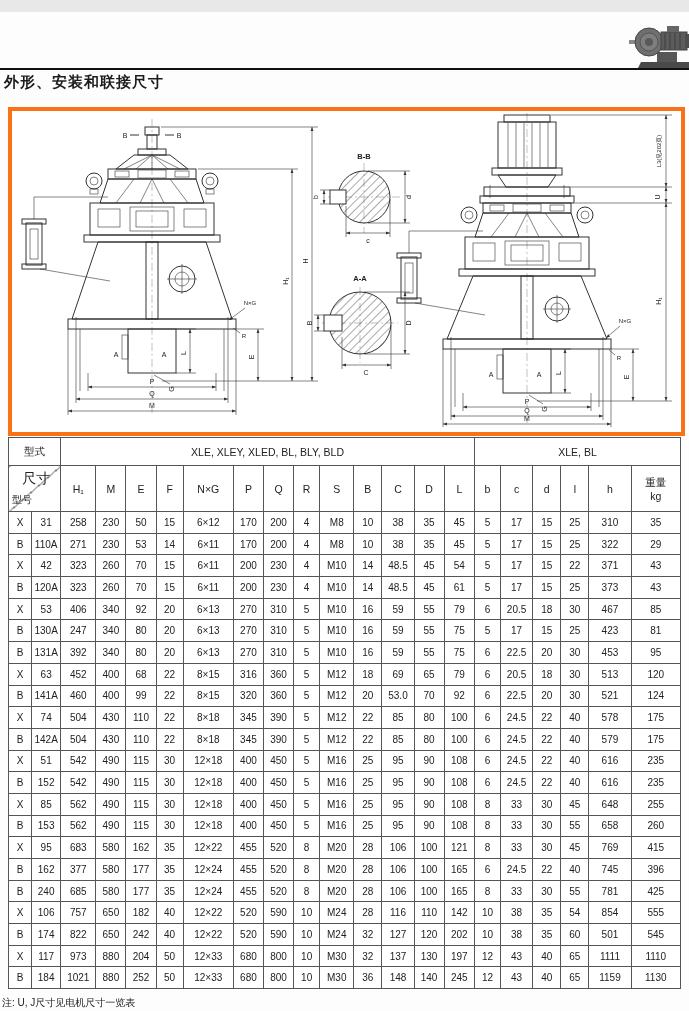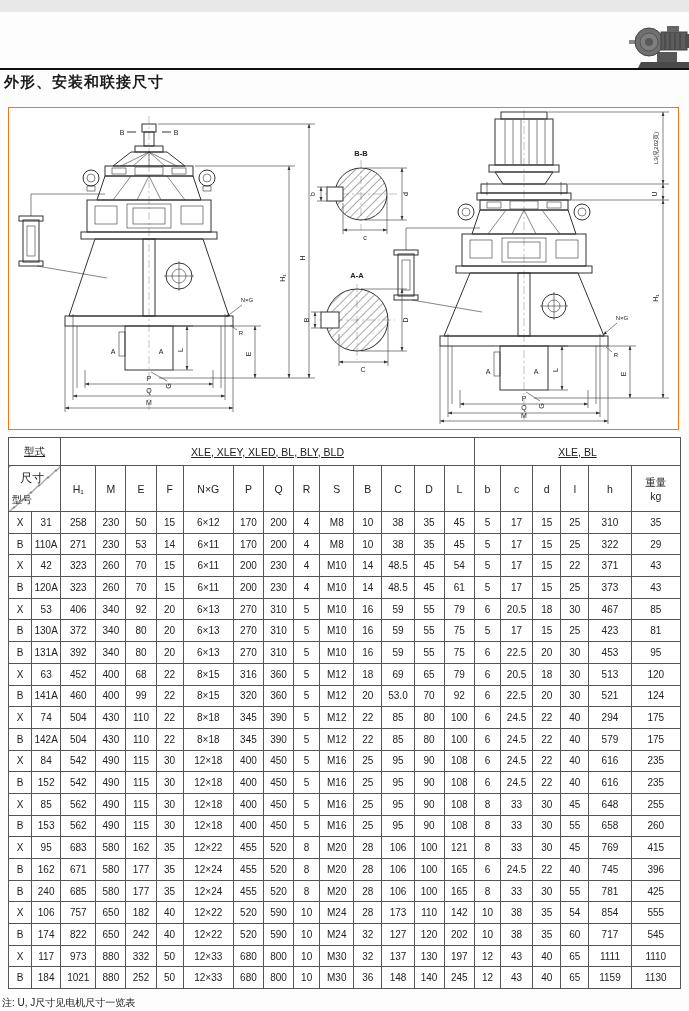--- a/index.html
+++ b/index.html
@@ -1,38 +1,38 @@
 <!DOCTYPE html>
 <html><head>
 <meta charset="utf-8">
 <style>
   html,body{margin:0;padding:0;background:#e8e8e8;}
   .page{position:relative;width:689px;height:1011px;background:#fdfdfd;margin:12px auto;
         font-family:"Liberation Sans","DejaVu Sans",sans-serif;color:#1c1c1c;overflow:hidden;padding-left:14px;}
   .photo{position:absolute;top:10px;right:4px;width:72px;height:47px;}
   .rule{position:absolute;top:56px;left:0;width:689px;height:2px;background:#111;}
   .title{position:absolute;top:61px;left:4px;margin:0;font-size:15px;font-weight:bold;letter-spacing:1px;}
-  .drawing-box{position:absolute;top:95px;left:8px;width:669px;height:321px;border:1px solid #f97316;background:#fff;}
+  .drawing-box{position:absolute;top:95px;left:8px;width:669px;height:321px;border:4px solid #f97316;background:#fff;}
   .dwg{display:block;}
   .dwg text{font-size:7px;fill:#222;}
   .dwg .t6 {font-size:6px;}
   .dwg .t8 {font-size:7.5px;font-weight:bold;}
   .ln{stroke:#333;stroke-width:1;fill:none;}
   .thin{stroke:#333;stroke-width:.6;fill:none;}
   .dim{stroke:#333;stroke-width:.6;fill:none;}
   .cl{stroke:#999;stroke-width:.6;stroke-dasharray:8 3 2 3;fill:none;}
   .wh{fill:#fff;stroke:#333;stroke-width:1;}
   table.dims{position:absolute;top:425px;left:8px;width:673px;border-collapse:collapse;table-layout:fixed;background:#fff;}
   table.dims th,table.dims td{border:1px solid #555;text-align:center;vertical-align:middle;
       padding:0;font-size:10px;font-weight:normal;color:#222;overflow:hidden;white-space:nowrap;}
-  thead .r1 th{height:27px;font-size:10.5px;text-decoration:underline;}
+  thead .r1 th{height:27px;font-size:10.5px;}
   thead .r2 th{height:45px;font-size:10.5px;}
   tbody td{height:20.7px;}
   .diag{position:relative;background:linear-gradient(to bottom right,transparent 49.4%,#555 49.4%,#555 50.6%,transparent 50.6%);}
-  .diag .dt{position:absolute;top:4px;right:16px;font-size:12px;}
+  .diag .dt{position:absolute;top:4px;right:10px;font-size:14px;}
   .diag .db{position:absolute;bottom:4px;left:3px;font-size:10px;}
   .note{position:absolute;top:984px;left:2px;font-size:10px;}
 </style>
 </head>
 <body>
 
 <div class="page">
 
   <div class="photo">
     <svg viewBox="0 0 72 47" width="72" height="47">
@@ -508,21 +508,21 @@
           <td>6</td>
           <td>20.5</td>
           <td>18</td>
           <td>30</td>
           <td>467</td>
           <td>85</td>
         </tr>
         <tr>
           <td>B</td>
           <td>130A</td>
-          <td>372</td>
+          <td>247</td>
           <td>340</td>
           <td>80</td>
           <td>20</td>
           <td>6×13</td>
           <td>270</td>
           <td>310</td>
           <td>5</td>
           <td>M10</td>
           <td>16</td>
           <td>59</td>
@@ -617,21 +617,21 @@
           <td>5</td>
           <td>M12</td>
           <td>22</td>
           <td>85</td>
           <td>80</td>
           <td>100</td>
           <td>6</td>
           <td>24.5</td>
           <td>22</td>
           <td>40</td>
-          <td>294</td>
+          <td>578</td>
           <td>175</td>
         </tr>
         <tr>
           <td>B</td>
           <td>142A</td>
           <td>504</td>
           <td>430</td>
           <td>110</td>
           <td>22</td>
           <td>8×18</td>
@@ -645,21 +645,21 @@
           <td>100</td>
           <td>6</td>
           <td>24.5</td>
           <td>22</td>
           <td>40</td>
           <td>579</td>
           <td>175</td>
         </tr>
         <tr>
           <td>X</td>
-          <td>84</td>
+          <td>51</td>
           <td>542</td>
           <td>490</td>
           <td>115</td>
           <td>30</td>
           <td>12×18</td>
           <td>400</td>
           <td>450</td>
           <td>5</td>
           <td>M16</td>
           <td>25</td>
@@ -761,21 +761,21 @@
           <td>8</td>
           <td>33</td>
           <td>30</td>
           <td>45</td>
           <td>769</td>
           <td>415</td>
         </tr>
         <tr>
           <td>B</td>
           <td>162</td>
-          <td>671</td>
+          <td>377</td>
           <td>580</td>
           <td>177</td>
           <td>35</td>
           <td>12×24</td>
           <td>455</td>
           <td>520</td>
           <td>8</td>
           <td>M20</td>
           <td>28</td>
           <td>106</td>
@@ -817,21 +817,21 @@
           <td>757</td>
           <td>650</td>
           <td>182</td>
           <td>40</td>
           <td>12×22</td>
           <td>520</td>
           <td>590</td>
           <td>10</td>
           <td>M24</td>
           <td>28</td>
-          <td>173</td>
+          <td>116</td>
           <td>110</td>
           <td>142</td>
           <td>10</td>
           <td>38</td>
           <td>35</td>
           <td>54</td>
           <td>854</td>
           <td>555</td>
         </tr>
         <tr>
@@ -847,29 +847,29 @@
           <td>10</td>
           <td>M24</td>
           <td>32</td>
           <td>127</td>
           <td>120</td>
           <td>202</td>
           <td>10</td>
           <td>38</td>
           <td>35</td>
           <td>60</td>
-          <td>717</td>
+          <td>501</td>
           <td>545</td>
         </tr>
         <tr>
           <td>X</td>
           <td>117</td>
           <td>973</td>
           <td>880</td>
-          <td>332</td>
+          <td>204</td>
           <td>50</td>
           <td>12×33</td>
           <td>680</td>
           <td>800</td>
           <td>10</td>
           <td>M30</td>
           <td>32</td>
           <td>137</td>
           <td>130</td>
           <td>197</td>

